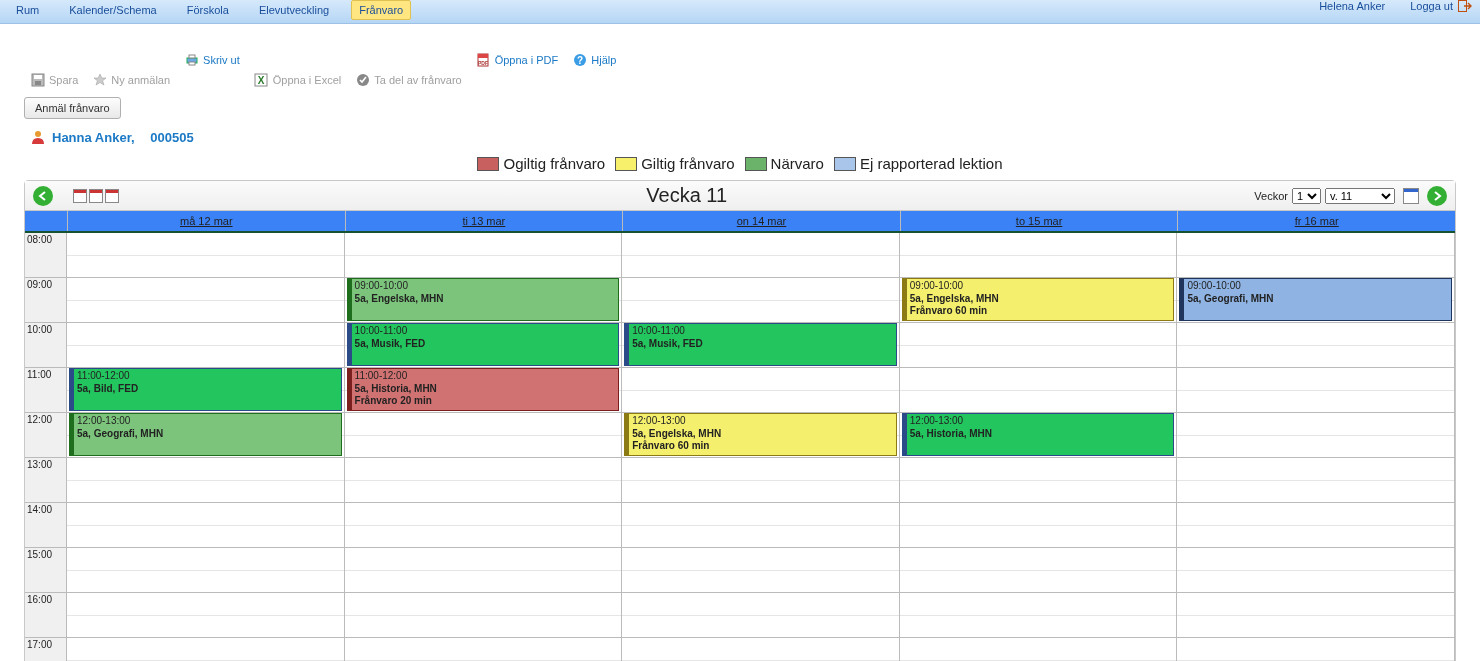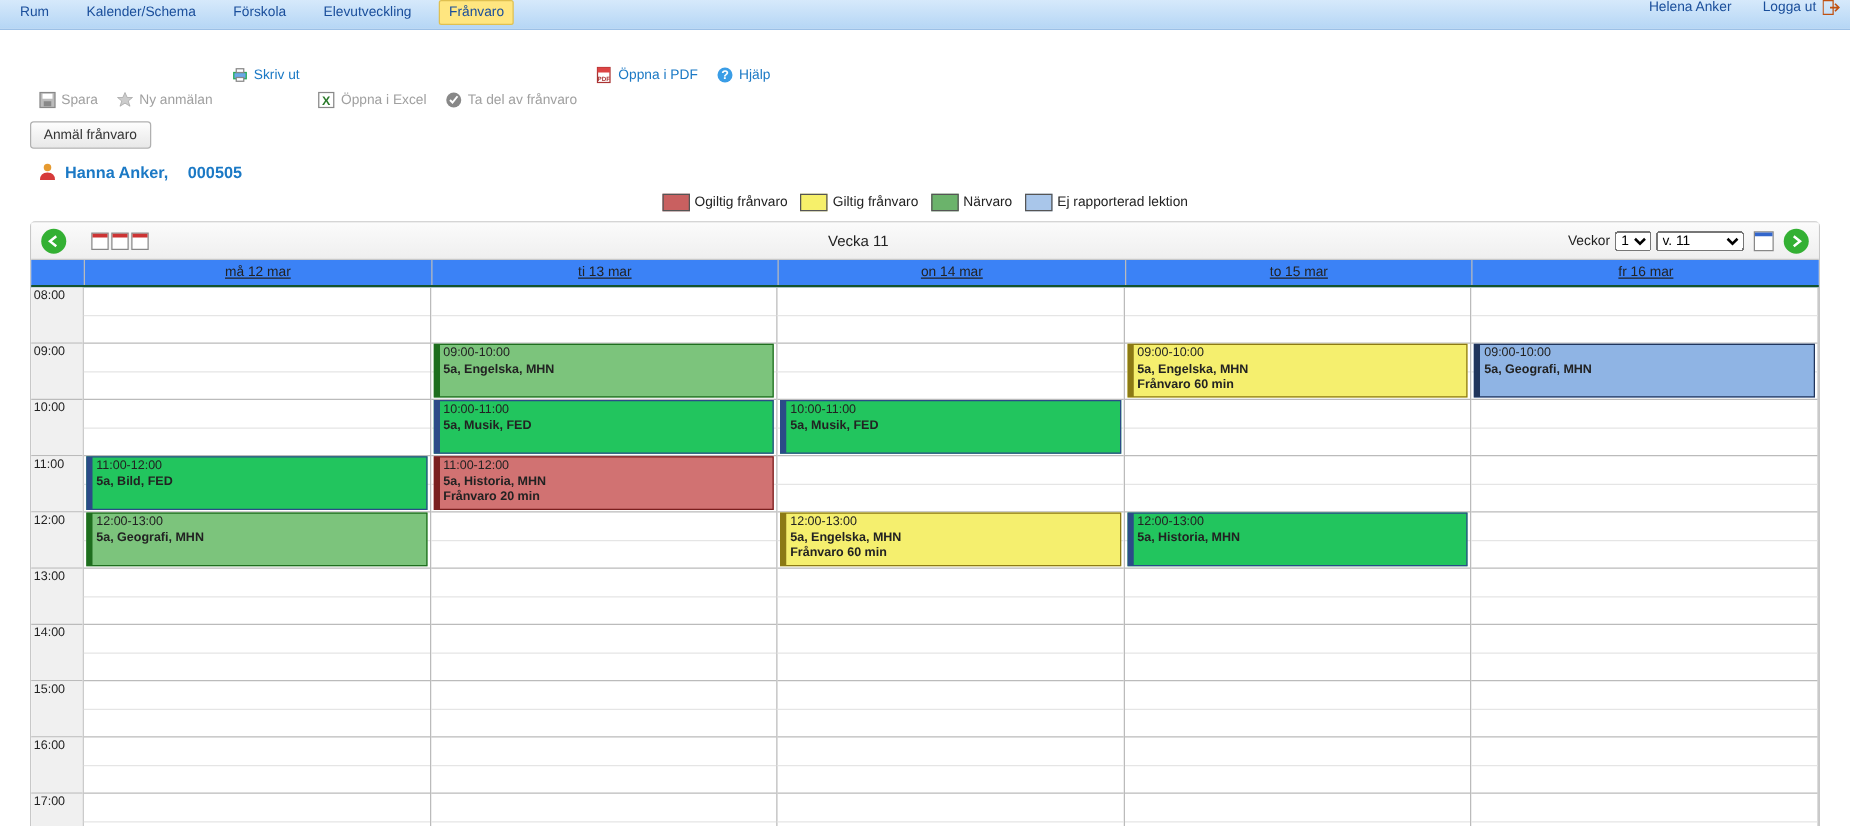--- a/index.html
+++ b/index.html
@@ -71,21 +71,21 @@
     color: #1b79c5;
     font-size: 13px;
     font-weight: bold;
   }
   .user-icon { width:16px; height:16px; }
 
   
   .legend {
     display:flex; justify-content:center; align-items:flex-start; gap:10px;
     padding: 4px 0 8px;
-    font-size: 11px;
+    font-size: 15px;
   }
   .legend .sw { display:flex; align-items:center; gap:4px; }
   .legend .box { width:22px; height:14px; border:1px solid #555; }
   .sw-red { background:#c96060; }
   .sw-yellow { background:#f6f06a; }
   .sw-green { background:#6bb36b; }
   .sw-blue { background:#a9c6ea; }
 
   
   .cal-wrap {
@@ -105,21 +105,21 @@
   .nav-arrow {
     width:20px; height:20px; border-radius:50%;
     display:inline-flex; align-items:center; justify-content:center;
     cursor:pointer;
   }
   .nav-arrow.left { background:#33b033; }
   .nav-arrow.right { background:#33b033; margin-left:4px; }
   .mini-cal-group { display:flex; gap:2px; margin-left: 20px; }
   .mini-cal { width:14px; height:14px; border:1px solid #888; background:#fff; position:relative; cursor:pointer;}
   .mini-cal::before { content:""; position:absolute; top:0; left:0; right:0; height:3px; background:#c33; }
-  .week-title { flex:1; text-align:center; font-size:12px; color:#222; }
+  .week-title { flex:1; text-align:center; font-size:20px; color:#222; }
   .week-ctrl { display:flex; align-items:center; gap:4px; font-size:11px; }
   .week-ctrl select { font-size:11px; }
   .mini-cal-single { width:16px; height:16px; border:1px solid #888; background:#fff; position:relative; cursor:pointer; margin:0 4px;}
   .mini-cal-single::before { content:""; position:absolute; top:0; left:0; right:0; height:3px; background:#36c; }
 
   
   .cal-header {
     display:grid;
     grid-template-columns: 42px repeat(5, 1fr);
     border-bottom: 2px solid #14532d;

